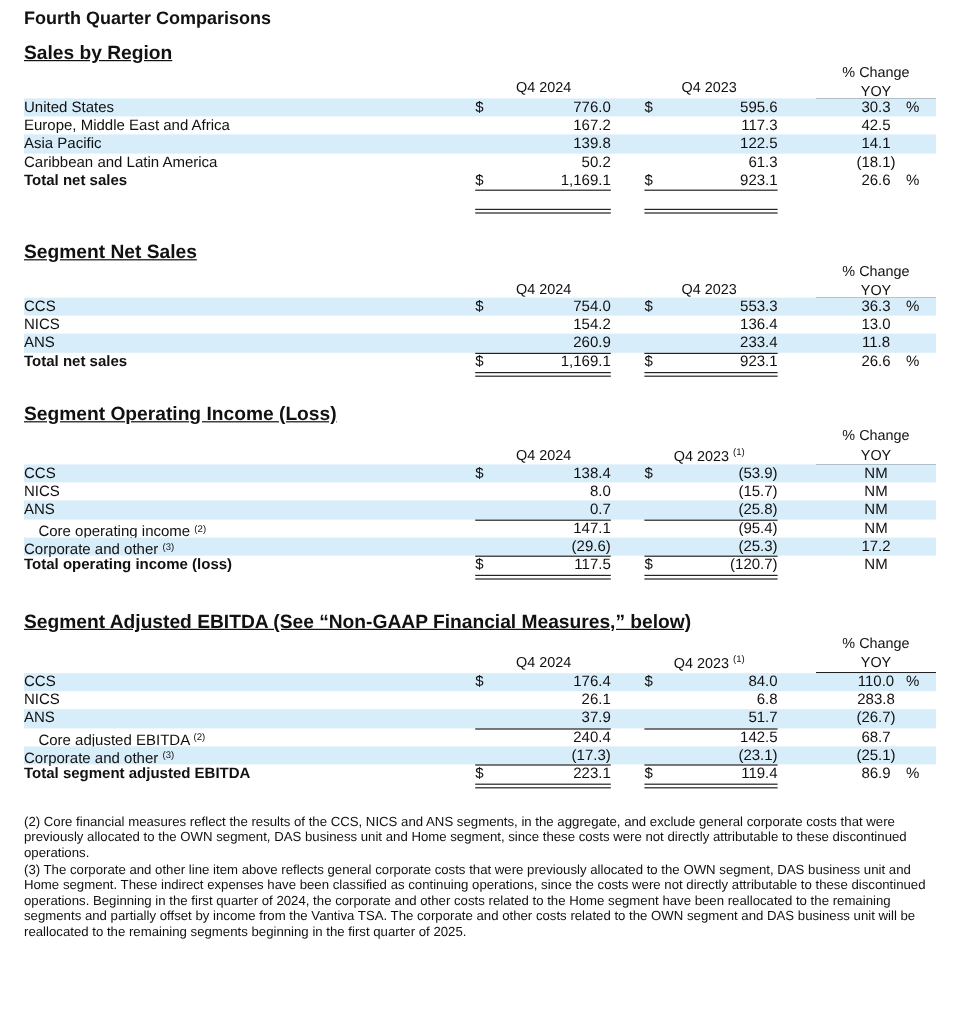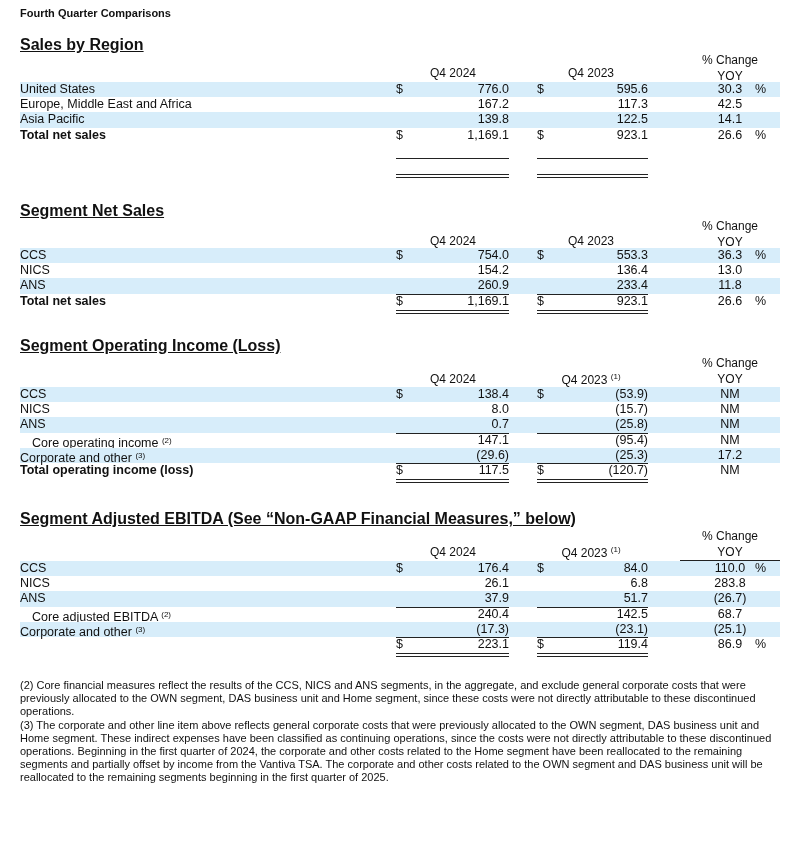--- a/index.html
+++ b/index.html
@@ -1,21 +1,21 @@
 <!DOCTYPE html>
 <html><head>
 <meta charset="utf-8">
 <style>
   html, body { margin: 0; padding: 0; background: #ffffff; }
   body {
     width: 800px; height: 844px; overflow: hidden; position: relative;
     font-family: "Liberation Sans", sans-serif; color: #111;
   }
   .page { position: absolute; left: 20px; top: 0; width: 760px; }
-  .main-title { position: absolute; left: 0; top: 7px; font-size: 11px; font-weight: bold; }
+  .main-title { position: absolute; left: 0; top: 7px; font-size: 15px; font-weight: bold; }
   .section { position: absolute; left: 0; width: 760px; }
   .section-title { font-size: 16px; font-weight: bold; text-decoration: underline; position: absolute; left: 0; top: 0; white-space: nowrap; }
   .hdr { position: absolute; font-size: 12px; text-align: center; }
   .hdr-q24 { left: 377px; width: 112px; }
   .hdr-q23 { left: 515px; width: 112px; }
   .hdr-pct { left: 660px; width: 100px; line-height: 16px; }
   .hdr sup { font-size: 8px; }
   .rows { position: absolute; left: 0; width: 760px; }
   .row { position: relative; height: 15.2px; font-size: 12.5px; line-height: 15px; }
   .row.shaded { background: #d7edfa; }
@@ -69,20 +69,26 @@
           <span class="v23">117.3</span>
           <span class="pct">42.5</span>
         </div>
         <div class="row shaded">
           <span class="label"><span>Asia Pacific</span></span>
           <span class="v24">139.8</span>
           <span class="v23">122.5</span>
           <span class="pct">14.1</span>
         </div>
         <div class="row">
+          <span class="label"><span>Caribbean and Latin America</span></span>
+          <span class="v24">50.2</span>
+          <span class="v23">61.3</span>
+          <span class="pct">(18.1)</span>
+        </div>
+        <div class="row">
           <span class="label bold"><span>Total net sales</span></span>
           <span class="dollar1">$</span>
           <span class="dollar2">$</span>
           <span class="v24">1,169.1</span>
           <span class="v23">923.1</span>
           <span class="pct">26.6</span>
           <span class="pctsign">%</span>
         </div>
         <div class="rule r24" style="top: 76px;"></div>
         <div class="rule r23" style="top: 76px;"></div>
@@ -236,20 +242,21 @@
         </div>
         <div class="rule r24" style="top: 45.6px;"></div>
         <div class="rule r23" style="top: 45.6px;"></div>
         <div class="row shaded">
           <span class="label"><span>Corporate and other</span> <sup>(3)</sup></span>
           <span class="v24">(17.3)</span>
           <span class="v23">(23.1)</span>
           <span class="pct">(25.1)</span>
         </div>
         <div class="row">
+          <span class="label bold"><span>Total segment adjusted EBITDA</span></span>
           <span class="dollar1">$</span>
           <span class="dollar2">$</span>
           <span class="v24">223.1</span>
           <span class="v23">119.4</span>
           <span class="pct">86.9</span>
           <span class="pctsign">%</span>
         </div>
         <div class="rule r24" style="top: 76px;"></div>
         <div class="rule r23" style="top: 76px;"></div>
         <div class="rule double r24" style="top: 92.2px;"></div>

